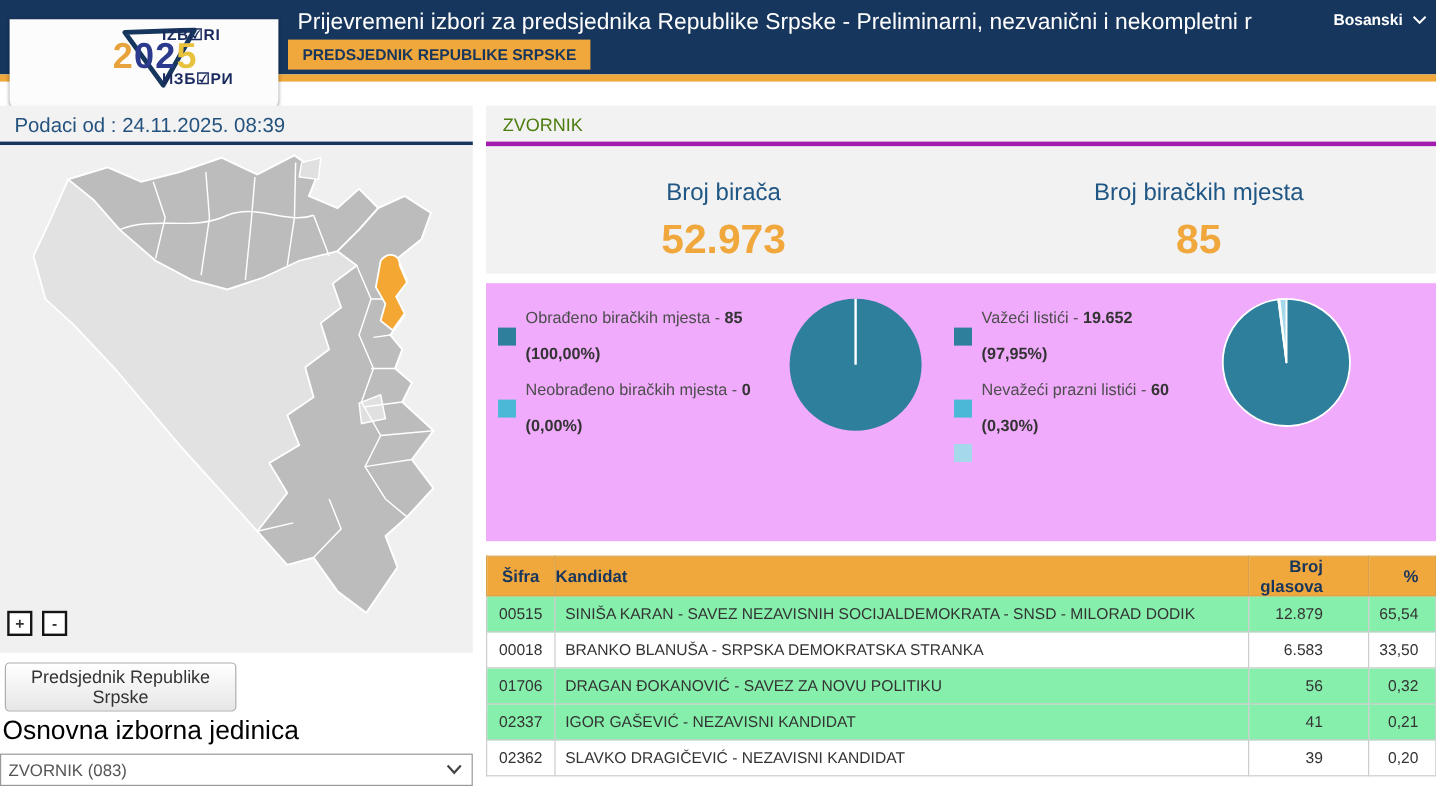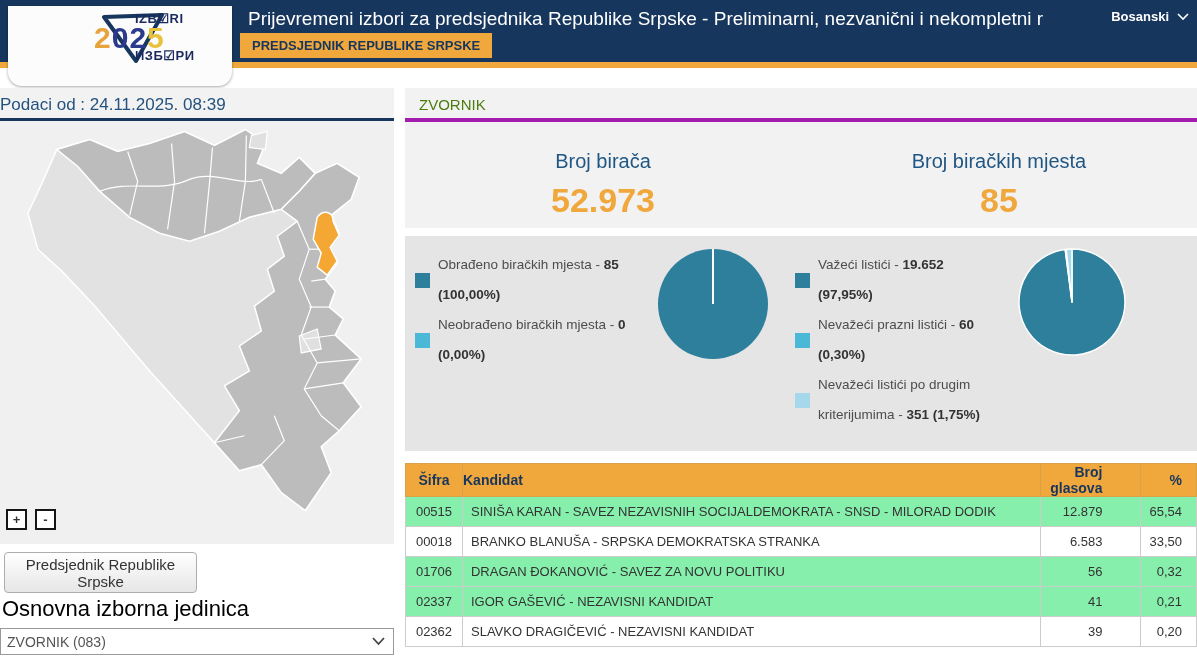--- a/index.html
+++ b/index.html
@@ -2,59 +2,59 @@
 <html><head>
 <meta charset="utf-8">
 <style>
   * { margin:0; padding:0; box-sizing:border-box; }
   html,body { width:1197px; height:667px; overflow:hidden; background:#fff;
     font-family:"Liberation Sans", sans-serif; position:relative; }
 
   
   .app-header { position:absolute; left:0; top:0; width:1197px; height:62px; background:#17365D; }
   .orange-stripe { position:absolute; left:0; top:62px; width:1197px; height:6px; background:#F0A73C; }
-  .logo-box { position:absolute; left:8px; top:6px; width:224px; height:80px; background:#fcfcfc;
+  .logo-box { position:absolute; left:8px; top:16px; width:224px; height:80px; background:#fcfcfc;
     border-radius:0 0 14px 14px; box-shadow:0 1px 3px rgba(0,0,0,.35);padding-left:48px; }
   .logo-tri { position:absolute; left:92px; top:7px; }
   .logo-top { position:absolute; left:127px; top:5px; font-size:13px; font-weight:bold; color:#1B2A5E; letter-spacing:.5px; }
   .logo-year { position:absolute; left:86px; top:15px; font-size:30px; font-weight:800; letter-spacing:1px; }
   .logo-year .d1 { color:#E8A33D; } .logo-year .d2 { color:#2B3A8C; }
   .logo-year .d3 { color:#2B3A8C; } .logo-year .d4 { color:#E8C23D; }
   .logo-bottom { position:absolute; left:127px; top:42px; font-size:13px; font-weight:bold; color:#1B2A5E; letter-spacing:.5px; }
   .hdr-title { position:absolute; left:248px; top:8px; color:#fff; font-size:19px; white-space:nowrap; }
   .hdr-badge { position:absolute; left:240px; top:33px; height:25px; line-height:25px; background:#F0A73C;
     color:#17365D; font-size:13px; font-weight:bold; padding:0 12px; }
   .lang-select { position:absolute; right:8px; top:9px; color:#fff; font-size:13px; font-weight:bold;
     display:flex; align-items:center; gap:8px; cursor:pointer; }
 
   
   .left-panel { position:absolute; left:0; top:88px; width:394px; }
   .data-header { height:33px; background:#F2F2F2; border-bottom:3px solid #17365D;
-    color:#24527E; font-size:17px; line-height:33px; padding-left:0; }
+    color:#24527E; font-size:17px; line-height:33px; padding-left:12px; }
   .map-area { position:relative; width:394px; height:423px; background:#F0F0F0; }
   .zoom-controls { position:absolute; left:6px; bottom:14px; display:flex; gap:8px; }
   .zoom-btn { width:21px; height:21px; background:#fff; border:2px solid #151515; color:#333;
     font-size:13px; font-weight:bold; text-align:center; line-height:17px; cursor:pointer; }
   .race-button { position:absolute; left:4px; top:464px; width:193px; height:41px;
     background:linear-gradient(#ffffff,#e6e6e6); border:1px solid #ADADAD; border-radius:4px;
     color:#333; font-size:15px; cursor:pointer; font-family:"Liberation Sans",sans-serif; }
   .unit-heading { position:absolute; left:2px; top:508px; font-size:22px; color:#000; }
   .unit-select { position:absolute; left:0; top:540px; width:394px; height:27px; background:#fff;
     border:1px solid #999; display:flex; align-items:center; justify-content:space-between;
     padding:0 8px 0 6px; font-size:14px; color:#555; cursor:pointer; }
 
   
   .right-panel { position:absolute; left:405px; top:88px; width:792px; }
   .region-header { height:34px; background:#F2F2F2; border-bottom:4px solid #a21caf;
     color:#4d7c0f; font-size:15px; line-height:34px; padding-left:14px; }
   .stats-row { margin-top:0; height:106px; background:#F2F2F2; display:flex; }
   .stat { flex:1; text-align:center; padding-top:28px; }
   .stat-label { color:#1F5684; font-size:20px; }
   .stat-value { color:#F0A73C; font-size:34px; font-weight:600; margin-top:8px; }
-  .charts-row { margin-top:8px; height:215px; background:#e5e5e5; position:relative; }
+  .charts-row { margin-top:8px; height:215px; background:#f0abfc; position:relative; }
   .legend { position:absolute; top:14px; }
   .legend-1 { left:10px; width:235px; }
   .legend-2 { left:390px; width:200px; }
   .legend-item { display:flex; align-items:center; }
   .swatch { width:15px; height:15px; flex:0 0 15px; margin-right:8px; }
   .sw-c1 { background:#2D7F9C; } .sw-c2 { background:#4CB8D8; } .sw-c3 { background:#A5D8EA; }
   .legend-text { font-size:13.5px; color:#4D4D4D; line-height:30px; }
   .legend-text b { color:#333; }
   .pie-svg { position:absolute; top:10px; }
   #pie-1 { left:250px; }
@@ -184,21 +184,20 @@
       <div class="legend-item">
         <span class="swatch sw-c1"></span>
         <p class="legend-text"><span>Važeći listići -</span> <b>19.652</b> <b>(97,95%)</b></p>
       </div>
       <div class="legend-item">
         <span class="swatch sw-c2"></span>
         <p class="legend-text"><span>Nevažeći prazni listići -</span> <b>60</b> <b>(0,30%)</b></p>
       </div>
       <div class="legend-item">
         <span class="swatch sw-c3"></span>
-        <p class="legend-text"><span>Nevažeći listići po drugim kriterijumima -</span> <b>351</b> <b>(1,75%)</b></p>
       </div>
     </div>
 
     <svg id="pie-2" class="pie-svg" width="112" height="112" viewBox="0 0 112 112">
         <path d="M 56 56 L 56 3 A 53 53 0 1 1 49.19697850976645 3.4384275482228333 Z" fill="#2D7F9C" stroke="#fff" stroke-width="1.5" stroke-linejoin="round"></path>
         <path d="M 56 56 L 49.19697850976645 3.4384275482228333 A 53 53 0 0 1 50.185772551956454 3.3198826958176113 Z" fill="#4CB8D8" stroke="#fff" stroke-width="1.5" stroke-linejoin="round"></path>
         <path d="M 56 56 L 50.185772551956454 3.3198826958176113 A 53 53 0 0 1 55.99999999999994 3 Z" fill="#A5D8EA" stroke="#fff" stroke-width="1.5" stroke-linejoin="round"></path>
       </svg>
   </div>
 

